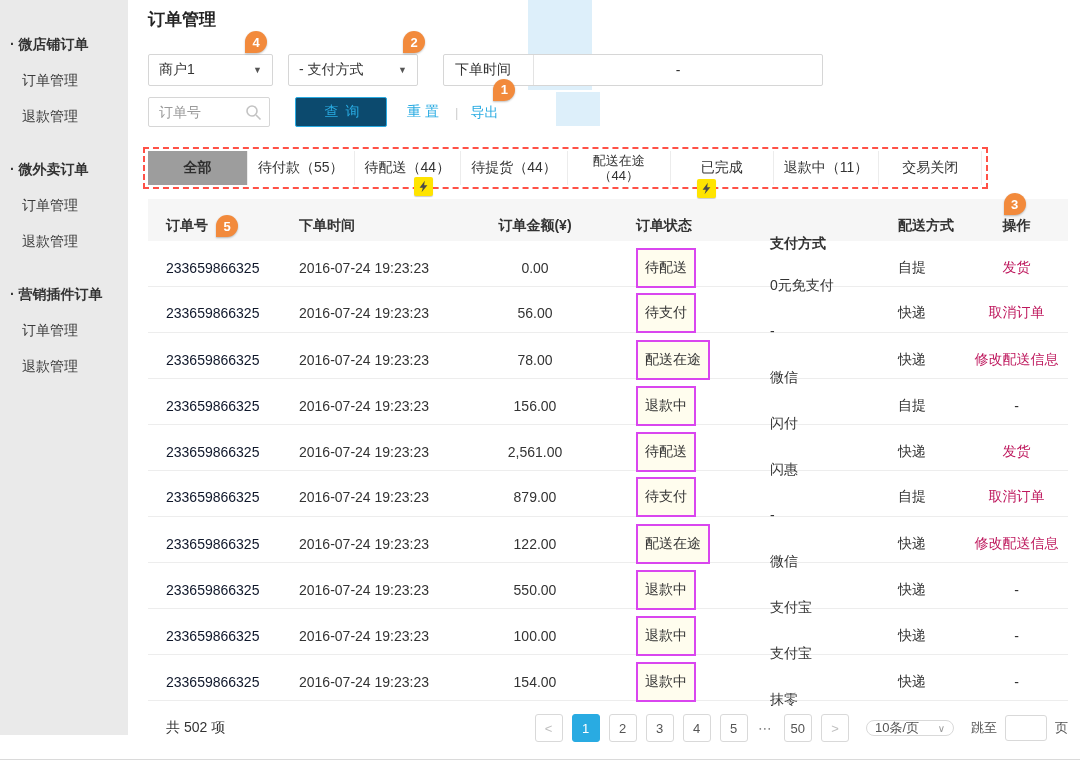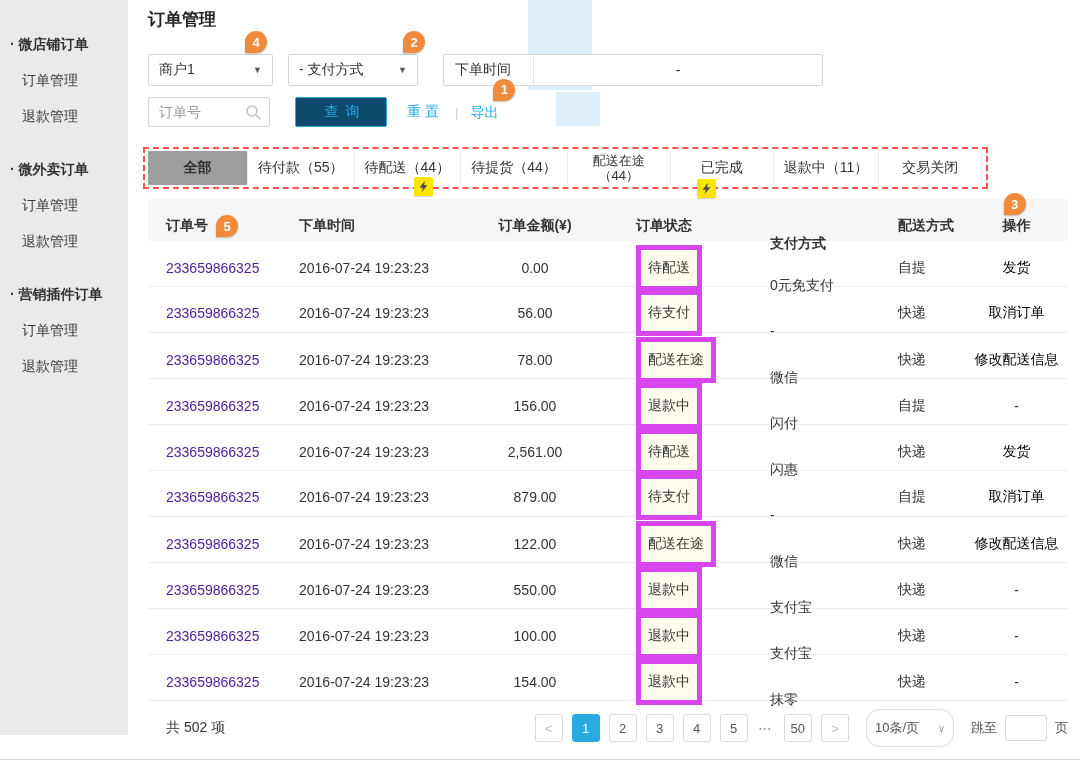--- a/index.html
+++ b/index.html
@@ -83,39 +83,39 @@
   .thead, .trow { display:grid; grid-template-columns:135px 187px 130px 135px 135px 95px 1fr; align-items:center; }
   .thead { background:#f6f6f6; height:42px; font-weight:bold; font-size:14px; color:#333; }
   .trow  { height:46px; border-bottom:1px solid #ededed; font-size:14px; color:#333; }
   .c1 { padding-left:18px; text-align:left; }
   .c2 { padding-left:16px; }
   .c3 { text-align:center; }
   .c4 { padding-left:36px; }
   .c5 { padding-left:35px;margin-top:36px; }
   .c6 { padding-left:28px; }
   .c7 { text-align:center; position:relative; }
-  .order-link { color:#4c1d95; text-decoration:none; cursor:pointer;margin-top:40px; }
-  .status-box { display:inline-block; border:5px solid #d946ef; background:#fffdee; padding:9px 7px; color:#333; }
-  .action-link { color:#000000; text-decoration:none; cursor:pointer; }
+  .order-link { color:#0f172a; text-decoration:none; cursor:pointer;margin-top:40px; }
+  .status-box { display:inline-block; border:2px solid #d946ef; background:#fffdee; padding:9px 7px; color:#333; }
+  .action-link { color:#be185d; text-decoration:none; cursor:pointer; }
   .action-link.plain { color:#333; cursor:default; }
   .hdr-pin-5 { margin-left:26px; }
   .hdr-pin-3 { top:-24px; left:50%; transform:translateX(-13px); }
   
   .tfoot { display:flex; align-items:center; height:54px; font-size:14px; color:#333; }
   .total { padding-left:18px; }
   .pg { display:flex; align-items:center; gap:9px; margin-left:auto; }
   .pbtn {
     min-width:28px; height:28px; border:1px solid #d9d9d9; border-radius:3px;
     display:flex; align-items:center; justify-content:center;
     background:#fff; color:#555; font-size:13px; cursor:pointer; padding:0 6px;
   }
   .pbtn.nav { color:#bfbfbf; }
   .pbtn.active { background:#29abe2; border-color:#29abe2; color:#fff; }
   .ellip { color:#888; width:18px; text-align:center; letter-spacing:1px; }
-  .psize { display:flex; align-items:center; justify-content:space-between; width:88px; height:38px; border:1px solid #d9d9d9; border-radius:14px; padding:0 8px; font-size:13px; color:#555; margin-left:8px; cursor:pointer; }
+  .psize { display:flex; align-items:center; justify-content:space-between; width:88px; height:16px; border:1px solid #d9d9d9; border-radius:14px; padding:0 8px; font-size:13px; color:#555; margin-left:8px; cursor:pointer; }
   .psize .caret { font-size:10px; color:#999; margin:0; }
   .jump { display:flex; align-items:center; gap:8px; font-size:13px; color:#555; margin-left:8px; }
   .jump input { width:42px; height:26px; border:1px solid #d9d9d9; border-radius:3px; outline:none; padding:0 4px; font-size:13px; }
   
   .artifact { position:absolute; background:#ddeffa; pointer-events:none; z-index:0; }
   .artifact-1 { left:528px; top:0; width:64px; height:90px; }
   .artifact-2 { left:556px; top:92px; width:44px; height:34px; }
   .bottom-rule { position:absolute; left:0; right:0; top:759px; height:1px; background:#dadada; }
   .main > * , .sidebar > * { position:relative; z-index:1; }
 </style>

